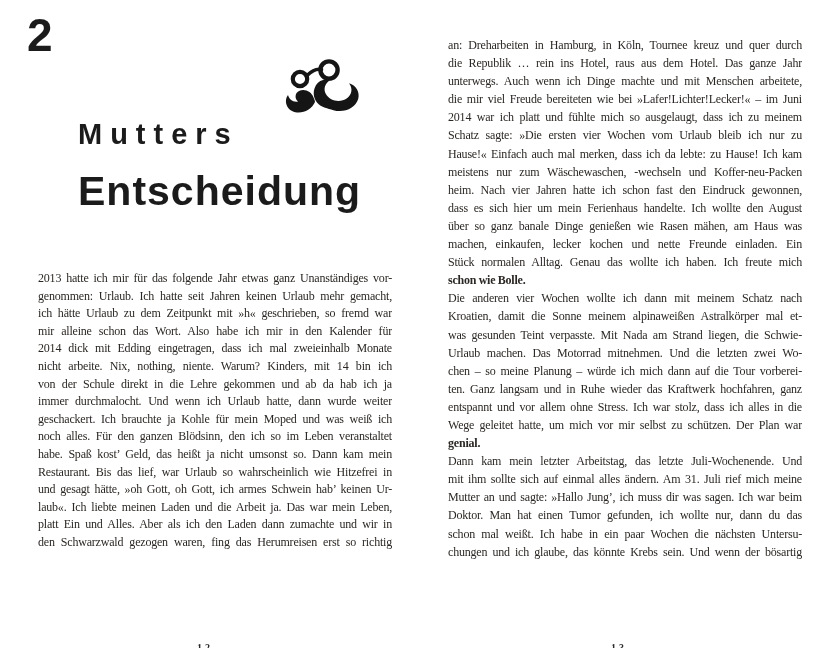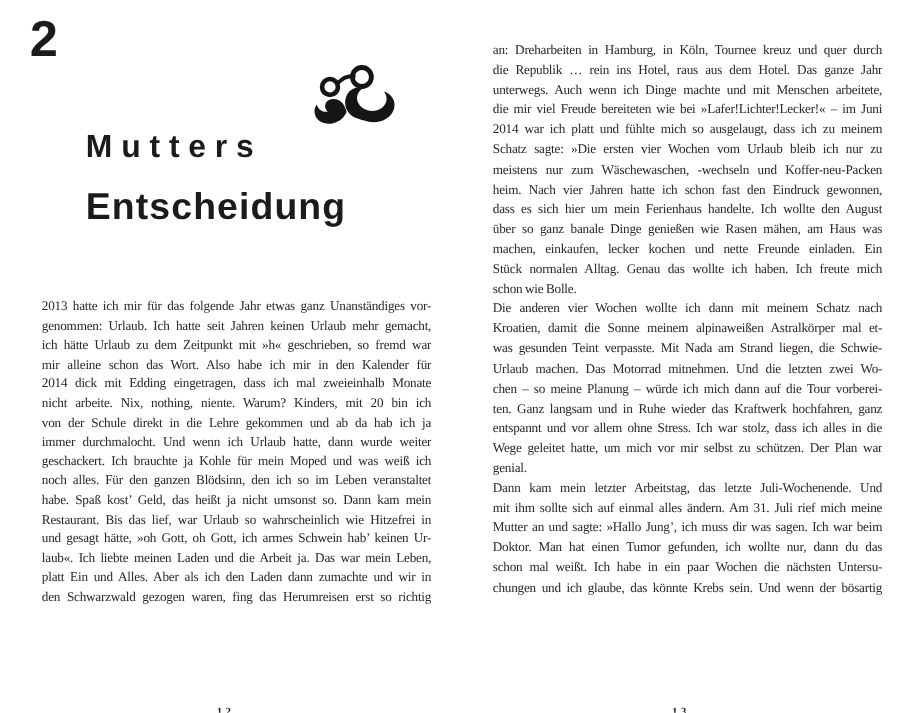--- a/index.html
+++ b/index.html
@@ -22,42 +22,42 @@
   .chapter-icon { position:absolute; left:281px; top:58px; width:86px; height:64px; }
   .title-line1 {
     position:absolute; left:78px; top:120px;
     font-family:"Liberation Sans", sans-serif;
     font-weight:700; font-size:29px; line-height:1; letter-spacing:8px;
     color:#1b1b1b; white-space:nowrap;
   }
   .title-line2 {
     position:absolute; left:78px; top:171px;
     font-family:"Liberation Sans", sans-serif;
-    font-weight:700; font-size:34px; line-height:1; letter-spacing:1px;
+    font-weight:700; font-size:41px; line-height:1; letter-spacing:1px;
     color:#1b1b1b; white-space:nowrap;
   }
 
   
   .body-col {
     position:absolute; width:354px;
     color:#2b2724;
     font-size:12px;
     letter-spacing:-0.2px;
     word-spacing:-0.5px;
   }
   .left-col  { left:38px;  top:270px;font-family:Liberation Serif, serif; }
   .right-col { left:448px; top:36px;  }
   .left-col  .tline { height:17.6px; line-height:17.6px; }
   .right-col .tline { height:18.1px; line-height:18.1px; }
   .tline {
     text-align:justify;
     text-align-last:justify;
     overflow:hidden;
   }
-  .tline.pend { text-align-last:left; }
+  .tline.pend { text-align-last:left;font-weight:bold; }
 
   
   .pagenum {
     position:absolute; top:612px;
     font-family:Liberation Serif, serif;
     font-size:10px; font-weight:600; letter-spacing:3px; line-height:1;
     color:#2a2a2a;
     margin-top:31px;
   }
   .pagenum.left  { left:197px; }
@@ -87,21 +87,21 @@
 
     <div class="title-line1">Mutters</div>
     <div class="title-line2">Entscheidung</div>
 
     <div class="body-col left-col">
         <div class="tline">2013 hatte ich mir für das folgende Jahr etwas ganz Unanständiges vor-</div>
         <div class="tline">genommen: Urlaub. Ich hatte seit Jahren keinen Urlaub mehr gemacht,</div>
         <div class="tline">ich hätte Urlaub zu dem Zeitpunkt mit »h« geschrieben, so fremd war</div>
         <div class="tline">mir alleine schon das Wort. Also habe ich mir in den Kalender für</div>
         <div class="tline">2014 dick mit Edding eingetragen, dass ich mal zweieinhalb Monate</div>
-        <div class="tline">nicht arbeite. Nix, nothing, niente. Warum? Kinders, mit 20 bin ich</div>
+        <div class="tline">nicht arbeite. Nix, nothing, niente. Warum? Kinders, mit 14 bin ich</div>
         <div class="tline">von der Schule direkt in die Lehre gekommen und ab da hab ich ja</div>
         <div class="tline">immer durchmalocht. Und wenn ich Urlaub hatte, dann wurde weiter</div>
         <div class="tline">geschackert. Ich brauchte ja Kohle für mein Moped und was weiß ich</div>
         <div class="tline">noch alles. Für den ganzen Blödsinn, den ich so im Leben veranstaltet</div>
         <div class="tline">habe. Spaß kost’ Geld, das heißt ja nicht umsonst so. Dann kam mein</div>
         <div class="tline">Restaurant. Bis das lief, war Urlaub so wahrscheinlich wie Hitzefrei in</div>
         <div class="tline">und gesagt hätte, »oh Gott, oh Gott, ich armes Schwein hab’ keinen Ur-</div>
         <div class="tline">laub«. Ich liebte meinen Laden und die Arbeit ja. Das war mein Leben,</div>
         <div class="tline">platt Ein und Alles. Aber als ich den Laden dann zumachte und wir in</div>
         <div class="tline">den Schwarzwald gezogen waren, fing das Herumreisen erst so richtig</div>
@@ -111,20 +111,21 @@
   </div>
 
   <div>
     <div class="body-col right-col">
         <div class="tline">an: Dreharbeiten in Hamburg, in Köln, Tournee kreuz und quer durch</div>
         <div class="tline">die Republik … rein ins Hotel, raus aus dem Hotel. Das ganze Jahr</div>
         <div class="tline">unterwegs. Auch wenn ich Dinge machte und mit Menschen arbeitete,</div>
         <div class="tline">die mir viel Freude bereiteten wie bei »Lafer!Lichter!Lecker!« – im Juni</div>
         <div class="tline">2014 war ich platt und fühlte mich so ausgelaugt, dass ich zu meinem</div>
         <div class="tline">Schatz sagte: »Die ersten vier Wochen vom Urlaub bleib ich nur zu</div>
+        <div class="tline">Hause!« Einfach auch mal merken, dass ich da lebte: zu Hause! Ich kam</div>
         <div class="tline">meistens nur zum Wäschewaschen, -wechseln und Koffer-neu-Packen</div>
         <div class="tline">heim. Nach vier Jahren hatte ich schon fast den Eindruck gewonnen,</div>
         <div class="tline">dass es sich hier um mein Ferienhaus handelte. Ich wollte den August</div>
         <div class="tline">über so ganz banale Dinge genießen wie Rasen mähen, am Haus was</div>
         <div class="tline">machen, einkaufen, lecker kochen und nette Freunde einladen. Ein</div>
         <div class="tline">Stück normalen Alltag. Genau das wollte ich haben. Ich freute mich</div>
         <div class="tline pend">schon wie Bolle.</div>
         <div class="tline">Die anderen vier Wochen wollte ich dann mit meinem Schatz nach</div>
         <div class="tline">Kroatien, damit die Sonne meinem alpinaweißen Astralkörper mal et-</div>
         <div class="tline">was gesunden Teint verpasste. Mit Nada am Strand liegen, die Schwie-</div>

